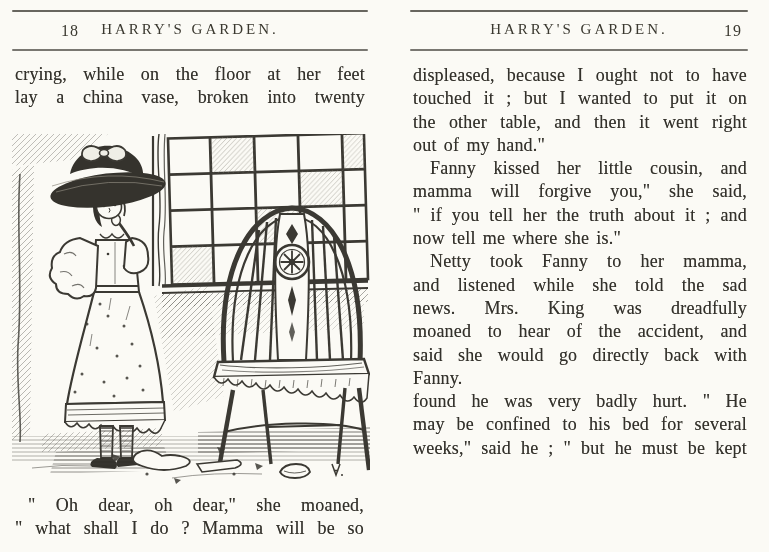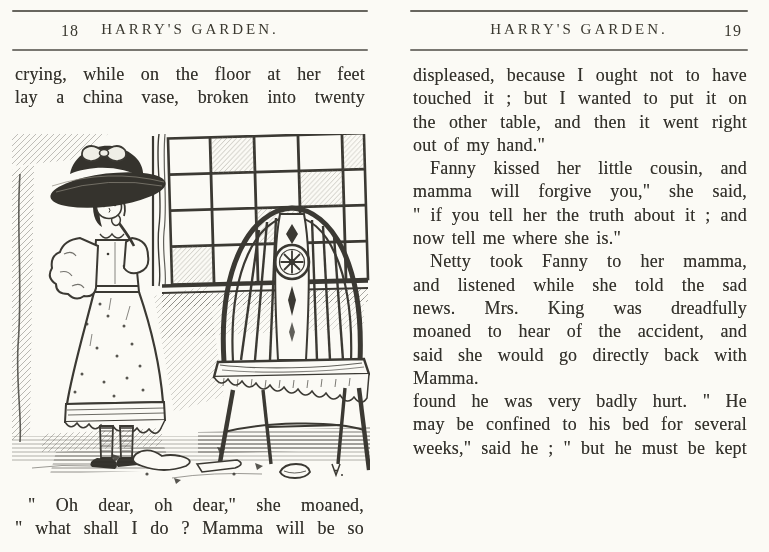--- a/index.html
+++ b/index.html
@@ -249,19 +249,19 @@
     <span class="line pl">out of my hand."</span>
     <span class="line jl ind">Fanny kissed her little cousin, and</span>
     <span class="line jl">mamma will forgive you," she said,</span>
     <span class="line jl">" if you tell her the truth about it ; and</span>
     <span class="line pl">now tell me where she is."</span>
     <span class="line jl ind">Netty took Fanny to her mamma,</span>
     <span class="line jl">and listened while she told the sad</span>
     <span class="line jl">news.  Mrs. King was dreadfully</span>
     <span class="line jl">moaned to hear of the accident, and</span>
     <span class="line jl">said she would go directly back with</span>
-    <span class="line pl">Mamma.</span>
+    <span class="line pl">Fanny.</span>
     <span class="line jl">found he was very badly hurt.  " He</span>
     <span class="line jl">may be confined to his bed for several</span>
     <span class="line jl">weeks," said he ; " but he must be kept</span>
   </div>
 
 </div>
 
 </body></html>

